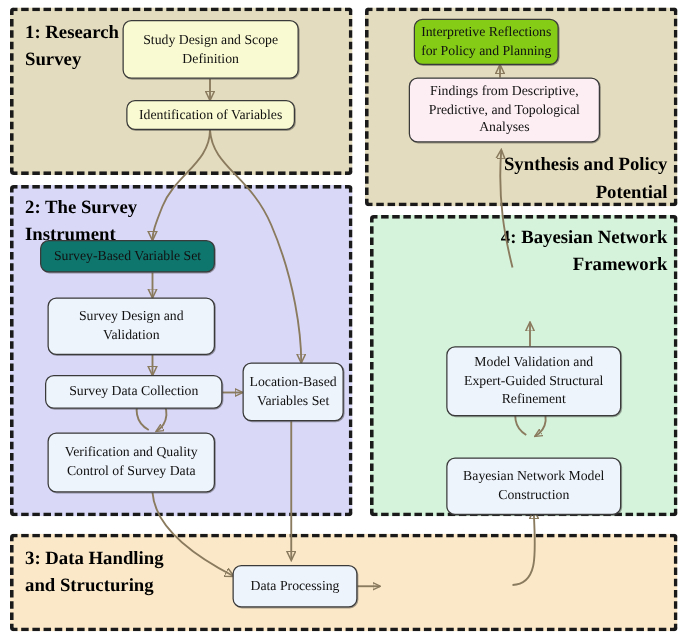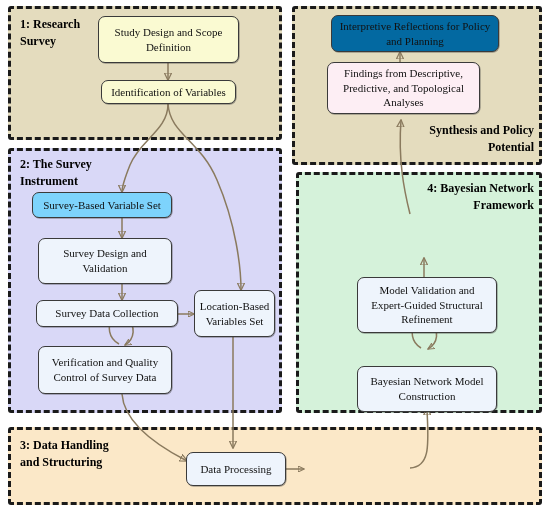--- a/index.html
+++ b/index.html
@@ -1,21 +1,21 @@
 <!DOCTYPE html>
 <html><head>
 <meta charset="utf-8">
 <style>
   html,body{margin:0;padding:0;background:#ffffff;}
   body{width:550px;height:513px;overflow:hidden;
        font-family:"Liberation Serif","DejaVu Serif",serif;}
   #stage{position:relative;width:550px;height:513px;background:#ffffff;}
 
   .panel{position:absolute;border:3px dashed #1a1a1a;border-radius:3px;box-sizing:border-box;}
-  .panel-label{position:absolute;font-weight:bold;font-size:12px;color:#000;line-height:1.45;}
+  .panel-label{position:absolute;font-weight:bold;font-size:15px;color:#000;line-height:1.45;}
 
   .node{position:absolute;box-sizing:border-box;border:1.4px solid #3a3a3a;
         border-radius:7px;display:flex;align-items:center;justify-content:center;
         text-align:center;font-size:11px;color:#111;line-height:1.35;padding:2px 4px;
         box-shadow:0.7px 0.7px 0 rgba(60,60,60,0.45);}
 
   svg.edges{position:absolute;left:0;top:0;width:550px;height:513px;overflow:visible;}
   svg.edges path,svg.edges line{fill:none;stroke:#8a7a5e;stroke-width:1.5;}
 </style>
 </head>
@@ -98,25 +98,25 @@
 
     <path d="M 410 214 C 404 190 398 160 401 120" marker-end="url(#ah)"></path>
 
     <line x1="400" y1="62" x2="400" y2="52" marker-end="url(#ah)"></line>
   </svg>
 
   <div class="node" style="left:101px;top:80px;width:135px;height:24px;background:#fafad2;">Identification of Variables</div>
 
   <div class="node" style="left:98px;top:16px;width:141px;height:47px;background:#fafad2;">Study Design and Scope Definition</div>
 
-  <div class="node" style="left:331px;top:15px;width:168px;height:37px;background:#0369a1;">Interpretive Reflections for Policy and Planning</div>
+  <div class="node" style="left:331px;top:15px;width:116px;height:37px;background:#84cc16;">Interpretive Reflections for Policy and Planning</div>
 
   <div class="node" style="left:327px;top:62px;width:153px;height:52px;background:#fdeef4;">Findings from Descriptive, Predictive, and Topological Analyses</div>
 
-  <div class="node" style="left:32px;top:192px;width:140px;height:26px;background:#7dd3fc;">Survey-Based Variable Set</div>
+  <div class="node" style="left:32px;top:192px;width:140px;height:26px;background:#0f766e;">Survey-Based Variable Set</div>
 
   <div class="node" style="left:38px;top:238px;width:134px;height:46px;background:#eef4fc;">Survey Design and Validation</div>
 
   <div class="node" style="left:36px;top:300px;width:142px;height:27px;background:#eef4fc;">Survey Data Collection</div>
 
   <div class="node" style="left:38px;top:346px;width:134px;height:48px;background:#eef4fc;">Verification and Quality Control of Survey Data</div>
 
   <div class="node" style="left:194px;top:290px;width:81px;height:47px;background:#eef4fc;">Location-Based Variables Set</div>
 
   <div class="node" style="left:186px;top:452px;width:100px;height:34px;background:#eef4fc;">Data Processing</div>

